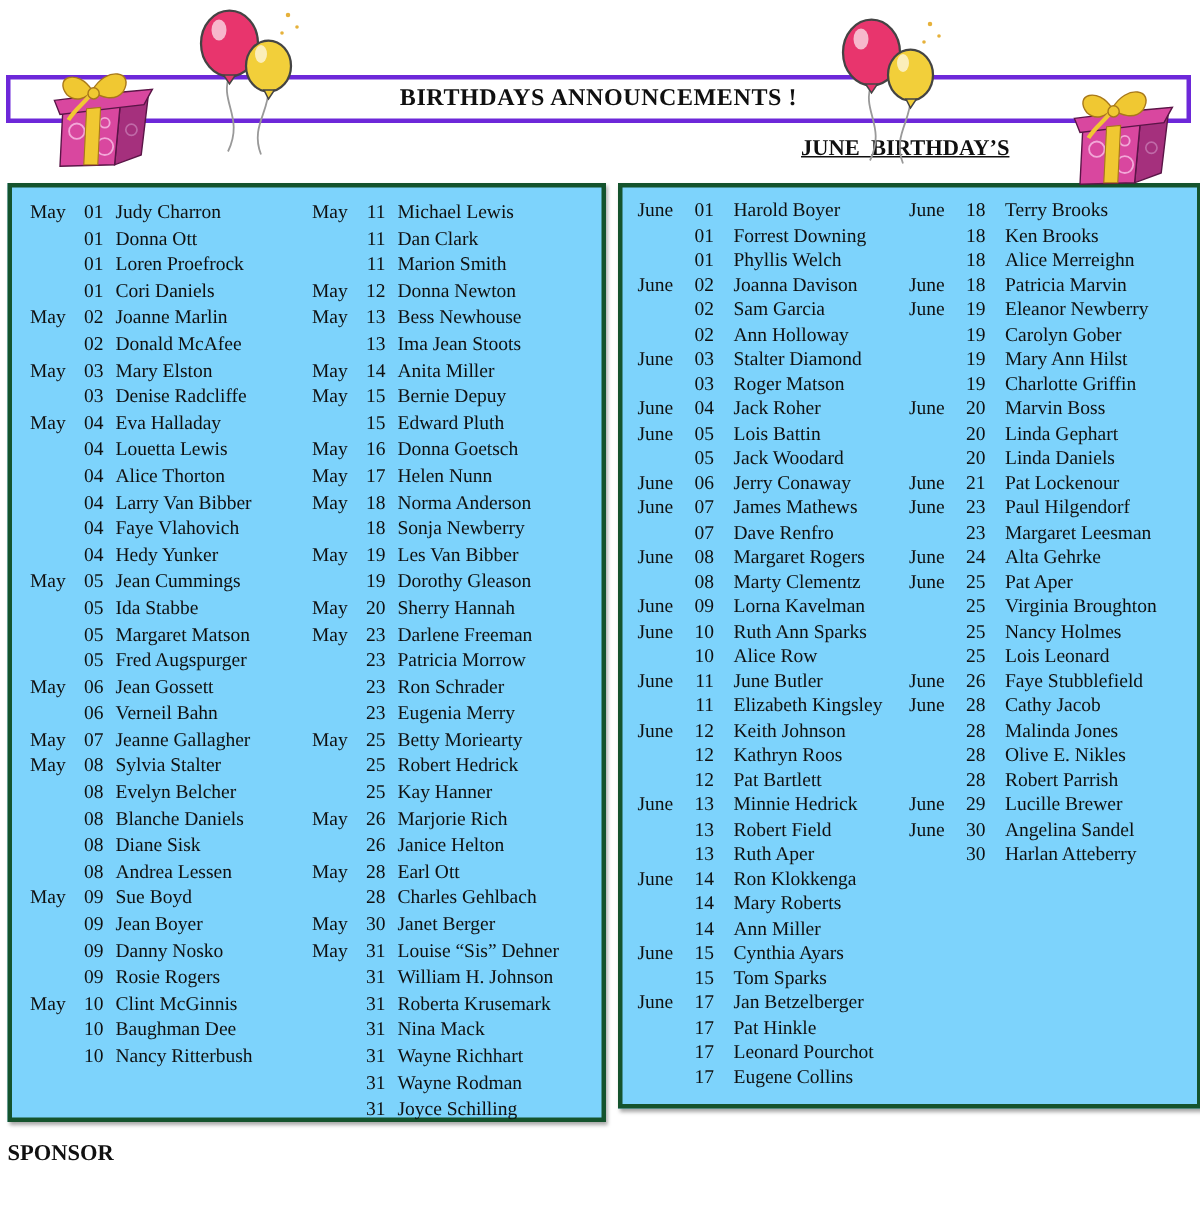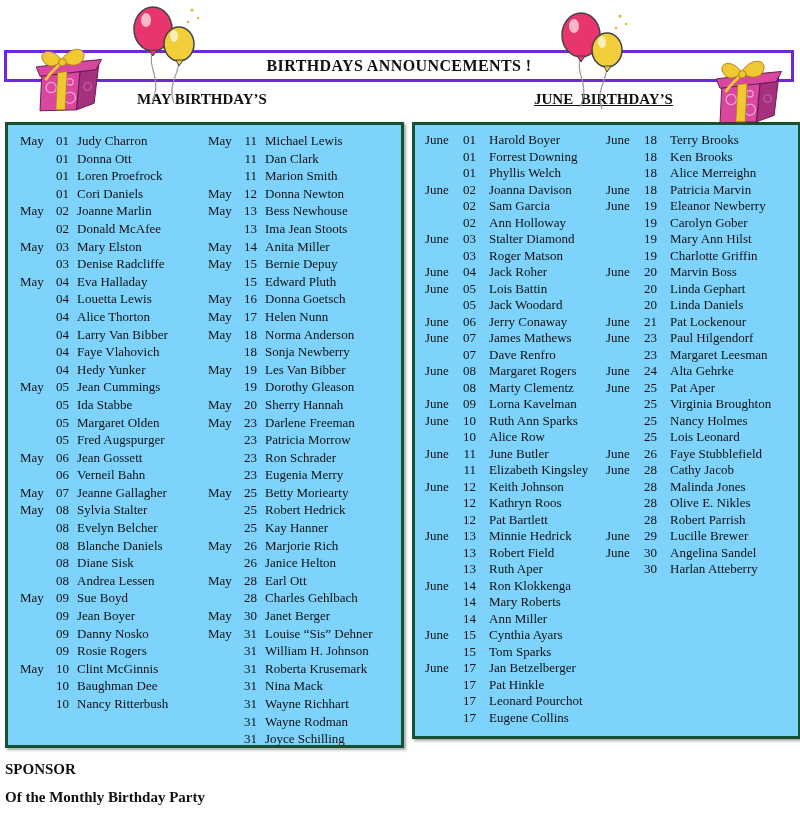--- a/index.html
+++ b/index.html
@@ -116,21 +116,20 @@
     <circle cx="47" cy="64" r="6" fill="none" stroke="var(--gift-swirl)" stroke-width="1.3"></circle>
     <circle cx="47" cy="47" r="3.5" fill="none" stroke="var(--gift-swirl)" stroke-width="1.3"></circle>
     <circle cx="66" cy="52" r="4" fill="none" stroke="#c06aa8" stroke-width="1.2"></circle>
     <polygon points="34,37 44,36 42,77 32,77" fill="var(--ribbon-yellow)" stroke="var(--ribbon-edge)" stroke-width="0.8"></polygon>
     <path d="M38,24 C28,8 10,14 20,27 C27,33 34,29 38,24 Z" fill="var(--ribbon-yellow)" stroke="var(--ribbon-edge)" stroke-width="1"></path>
     <path d="M38,24 C48,6 69,10 60,25 C54,32 44,29 38,24 Z" fill="var(--ribbon-yellow)" stroke="var(--ribbon-edge)" stroke-width="1"></path>
     <path d="M36,28 C30,35 26,37 21,45" stroke="var(--ribbon-yellow)" stroke-width="3" fill="none"></path>
     <circle cx="39" cy="26" r="4" fill="var(--ribbon-yellow)" stroke="var(--ribbon-edge)" stroke-width="1"></circle>
   </svg>
 
-  <div class="section-heading may-heading">MAY BIRTHDAY’S</div>
   <div class="section-heading june-heading">JUNE  BIRTHDAY’S</div>
 
   <div class="list-box may-box">
     <div class="col col1">
         <div class="entry">
           <span class="em">May</span>
           <span class="ed">01</span>
           <span class="en">Judy Charron</span>
         </div>
         <div class="entry">
@@ -204,21 +203,21 @@
           <span class="en">Jean Cummings</span>
         </div>
         <div class="entry">
           <span class="em"></span>
           <span class="ed">05</span>
           <span class="en">Ida Stabbe</span>
         </div>
         <div class="entry">
           <span class="em"></span>
           <span class="ed">05</span>
-          <span class="en">Margaret Olden</span>
+          <span class="en">Margaret Matson</span>
         </div>
         <div class="entry">
           <span class="em"></span>
           <span class="ed">05</span>
           <span class="en">Fred Augspurger</span>
         </div>
         <div class="entry">
           <span class="em">May</span>
           <span class="ed">06</span>
           <span class="en">Jean Gossett</span>
@@ -790,17 +789,16 @@
         <div class="entry">
           <span class="em"></span>
           <span class="ed">30</span>
           <span class="en">Harlan Atteberry</span>
         </div>
       </div>
   </div>
 
   <div class="sponsor">
     <div class="sponsor-line1">SPONSOR</div>
-    <div class="sponsor-line2">Of the Monthly Birthday Party</div>
   </div>
 
 
 </div>
 
 </body></html>

